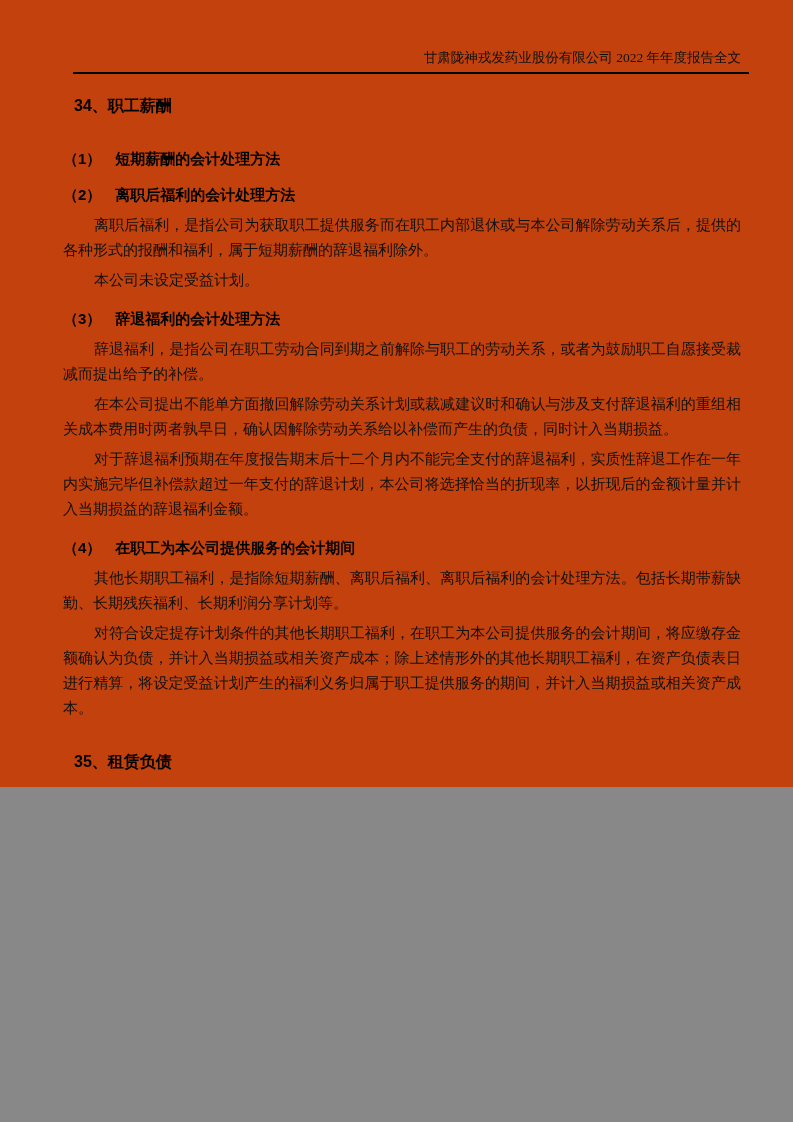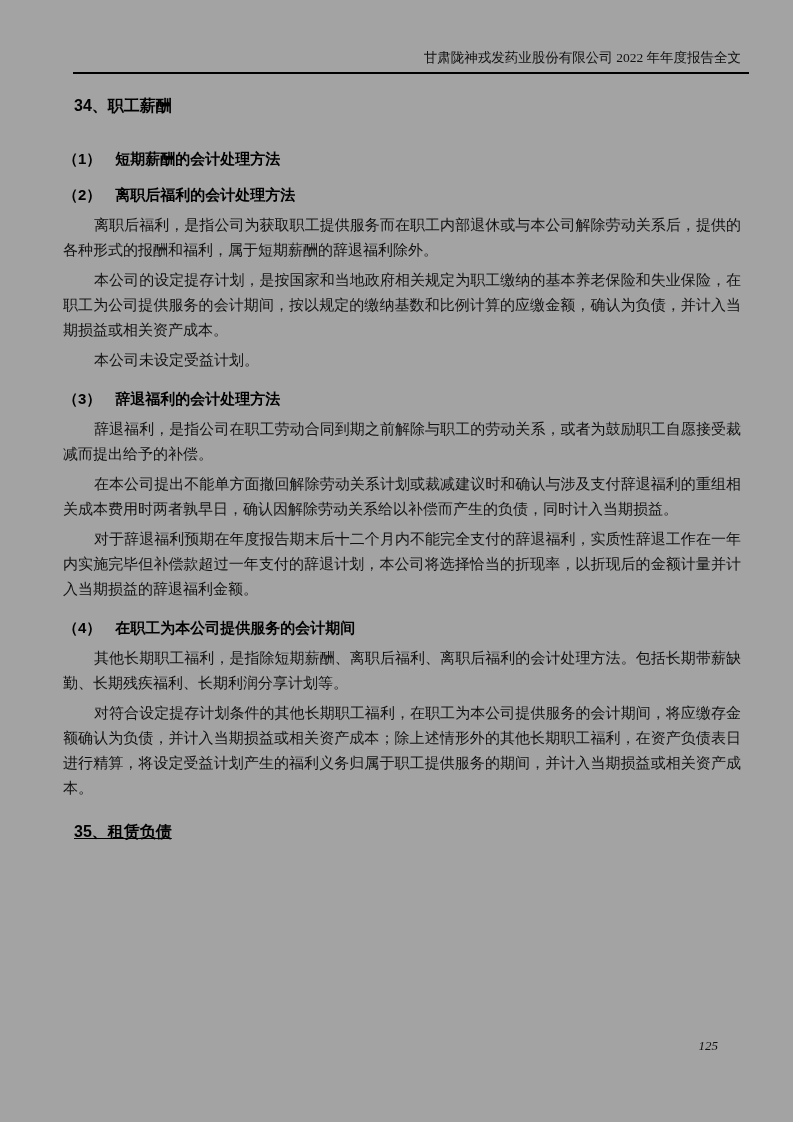--- a/index.html
+++ b/index.html
@@ -1,22 +1,22 @@
 <!DOCTYPE html>
 <html><head>
 <meta charset="utf-8">
 <style>
   * { margin: 0; padding: 0; box-sizing: border-box; }
   html, body { background: #888; }
   .page {
     position: relative;
     width: 793px;
-    height: 1122px;
+    height: 787px;
     margin: 0 auto;
-    background: #a3a3a3;
+    background: #c2410c;
     color: #1a1a1a;
     font-family: "Liberation Serif", "DejaVu Serif", serif;
     overflow: hidden;
   }
   .doc-header {
     position: absolute;
     top: 50px;
     left: 63px;
     right: 52px;
     text-align: right;
@@ -59,21 +59,21 @@
   }
   .sub-heading .sub-num { margin-right: 14px; }
   .para {
     font-size: 15px;
     line-height: 25px;
     text-align: justify;
     text-indent: 31px;
     margin-top: 5px;
     color: #111;
   }
-  .sec-35 { margin-top: 20px; margin-bottom: 0; text-decoration: underline; }
+  .sec-35 { margin-top: 30px; margin-bottom: 0; }
   .page-number {
     position: absolute;
     top: 1038px;
     right: 75px;
     font-size: 13px;
     line-height: 15px;
     color: #111;
     font-style: italic;
   }
 </style>
@@ -92,21 +92,20 @@
     <div class="sub-heading">
       <span class="sub-num">（1）</span>
       <span>短期薪酬的会计处理方法</span>
     </div>
 
     <div class="sub-heading">
       <span class="sub-num">（2）</span>
       <span>离职后福利的会计处理方法</span>
     </div>
     <p class="para">离职后福利，是指公司为获取职工提供服务而在职工内部退休或与本公司解除劳动关系后，提供的各种形式的报酬和福利，属于短期薪酬的辞退福利除外。</p>
-    <p class="para">本公司的设定提存计划，是按国家和当地政府相关规定为职工缴纳的基本养老保险和失业保险，在职工为公司提供服务的会计期间，按以规定的缴纳基数和比例计算的应缴金额，确认为负债，并计入当期损益或相关资产成本。</p>
     <p class="para">本公司未设定受益计划。</p>
 
     <div class="sub-heading">
       <span class="sub-num">（3）</span>
       <span>辞退福利的会计处理方法</span>
     </div>
     <p class="para">辞退福利，是指公司在职工劳动合同到期之前解除与职工的劳动关系，或者为鼓励职工自愿接受裁减而提出给予的补偿。</p>
     <p class="para">在本公司提出不能单方面撤回解除劳动关系计划或裁减建议时和确认与涉及支付辞退福利的重组相关成本费用时两者孰早日，确认因解除劳动关系给以补偿而产生的负债，同时计入当期损益。</p>
     <p class="para">对于辞退福利预期在年度报告期末后十二个月内不能完全支付的辞退福利，实质性辞退工作在一年内实施完毕但补偿款超过一年支付的辞退计划，本公司将选择恰当的折现率，以折现后的金额计量并计入当期损益的辞退福利金额。</p>
 

